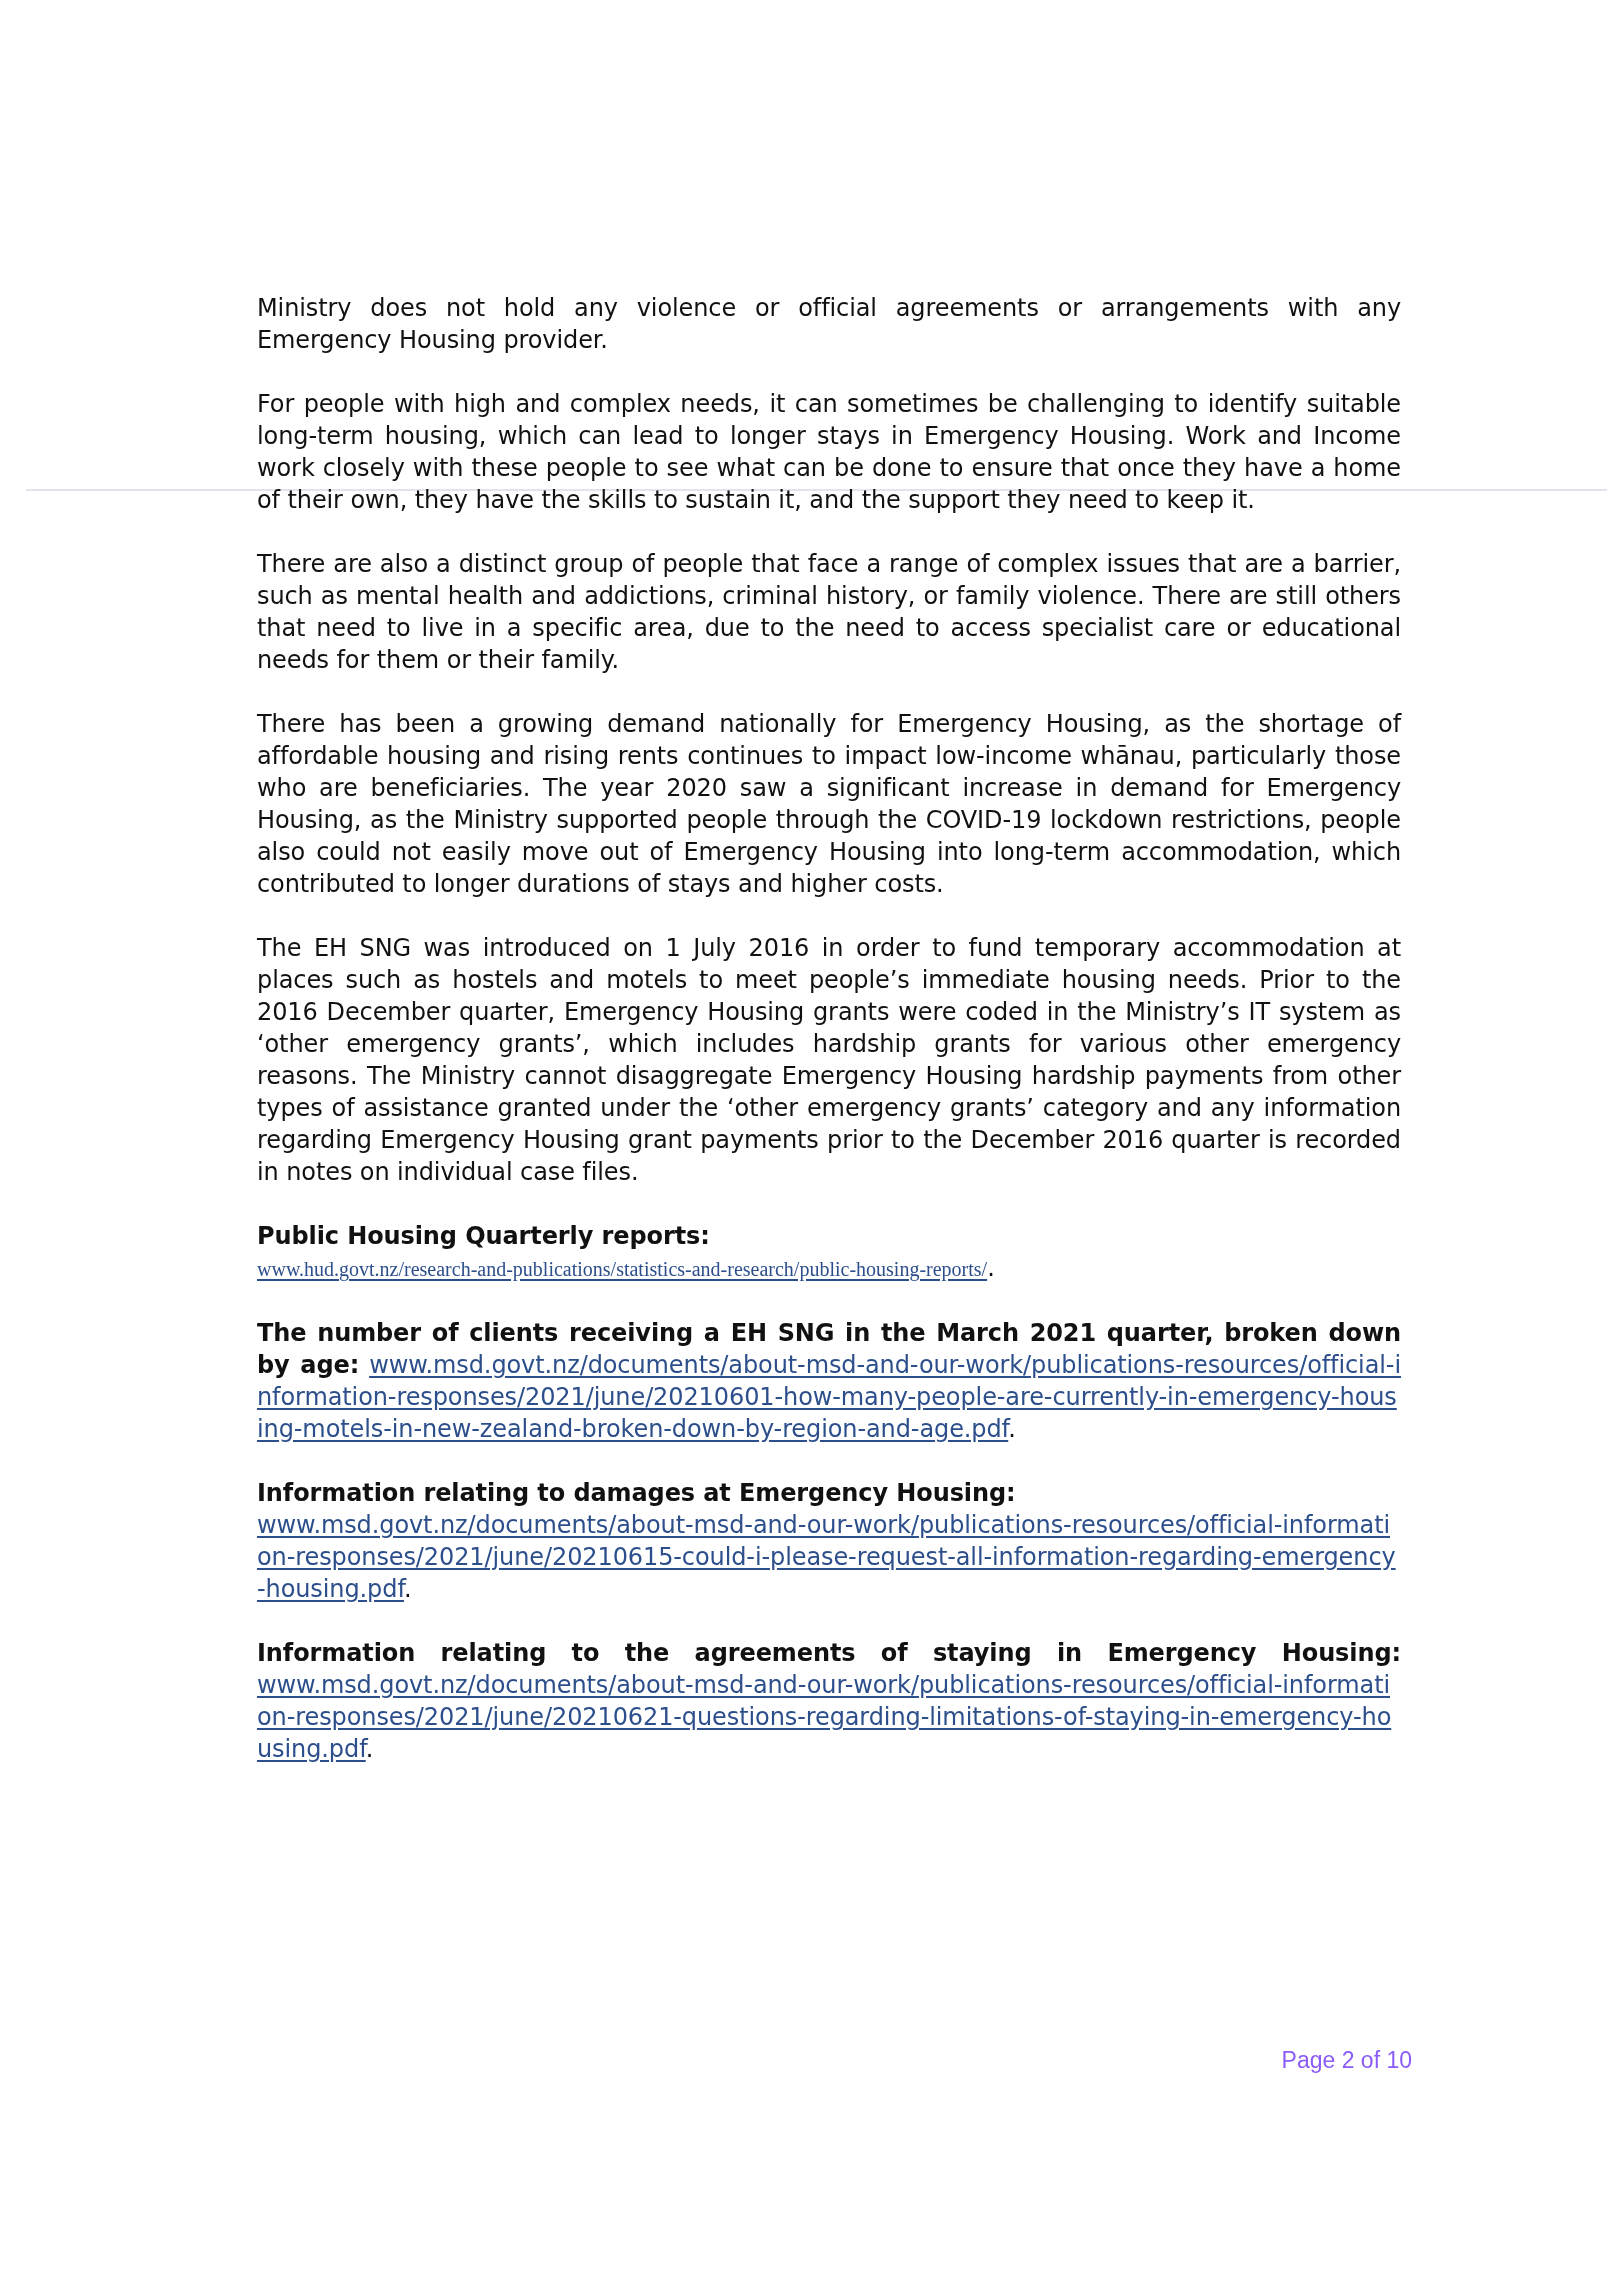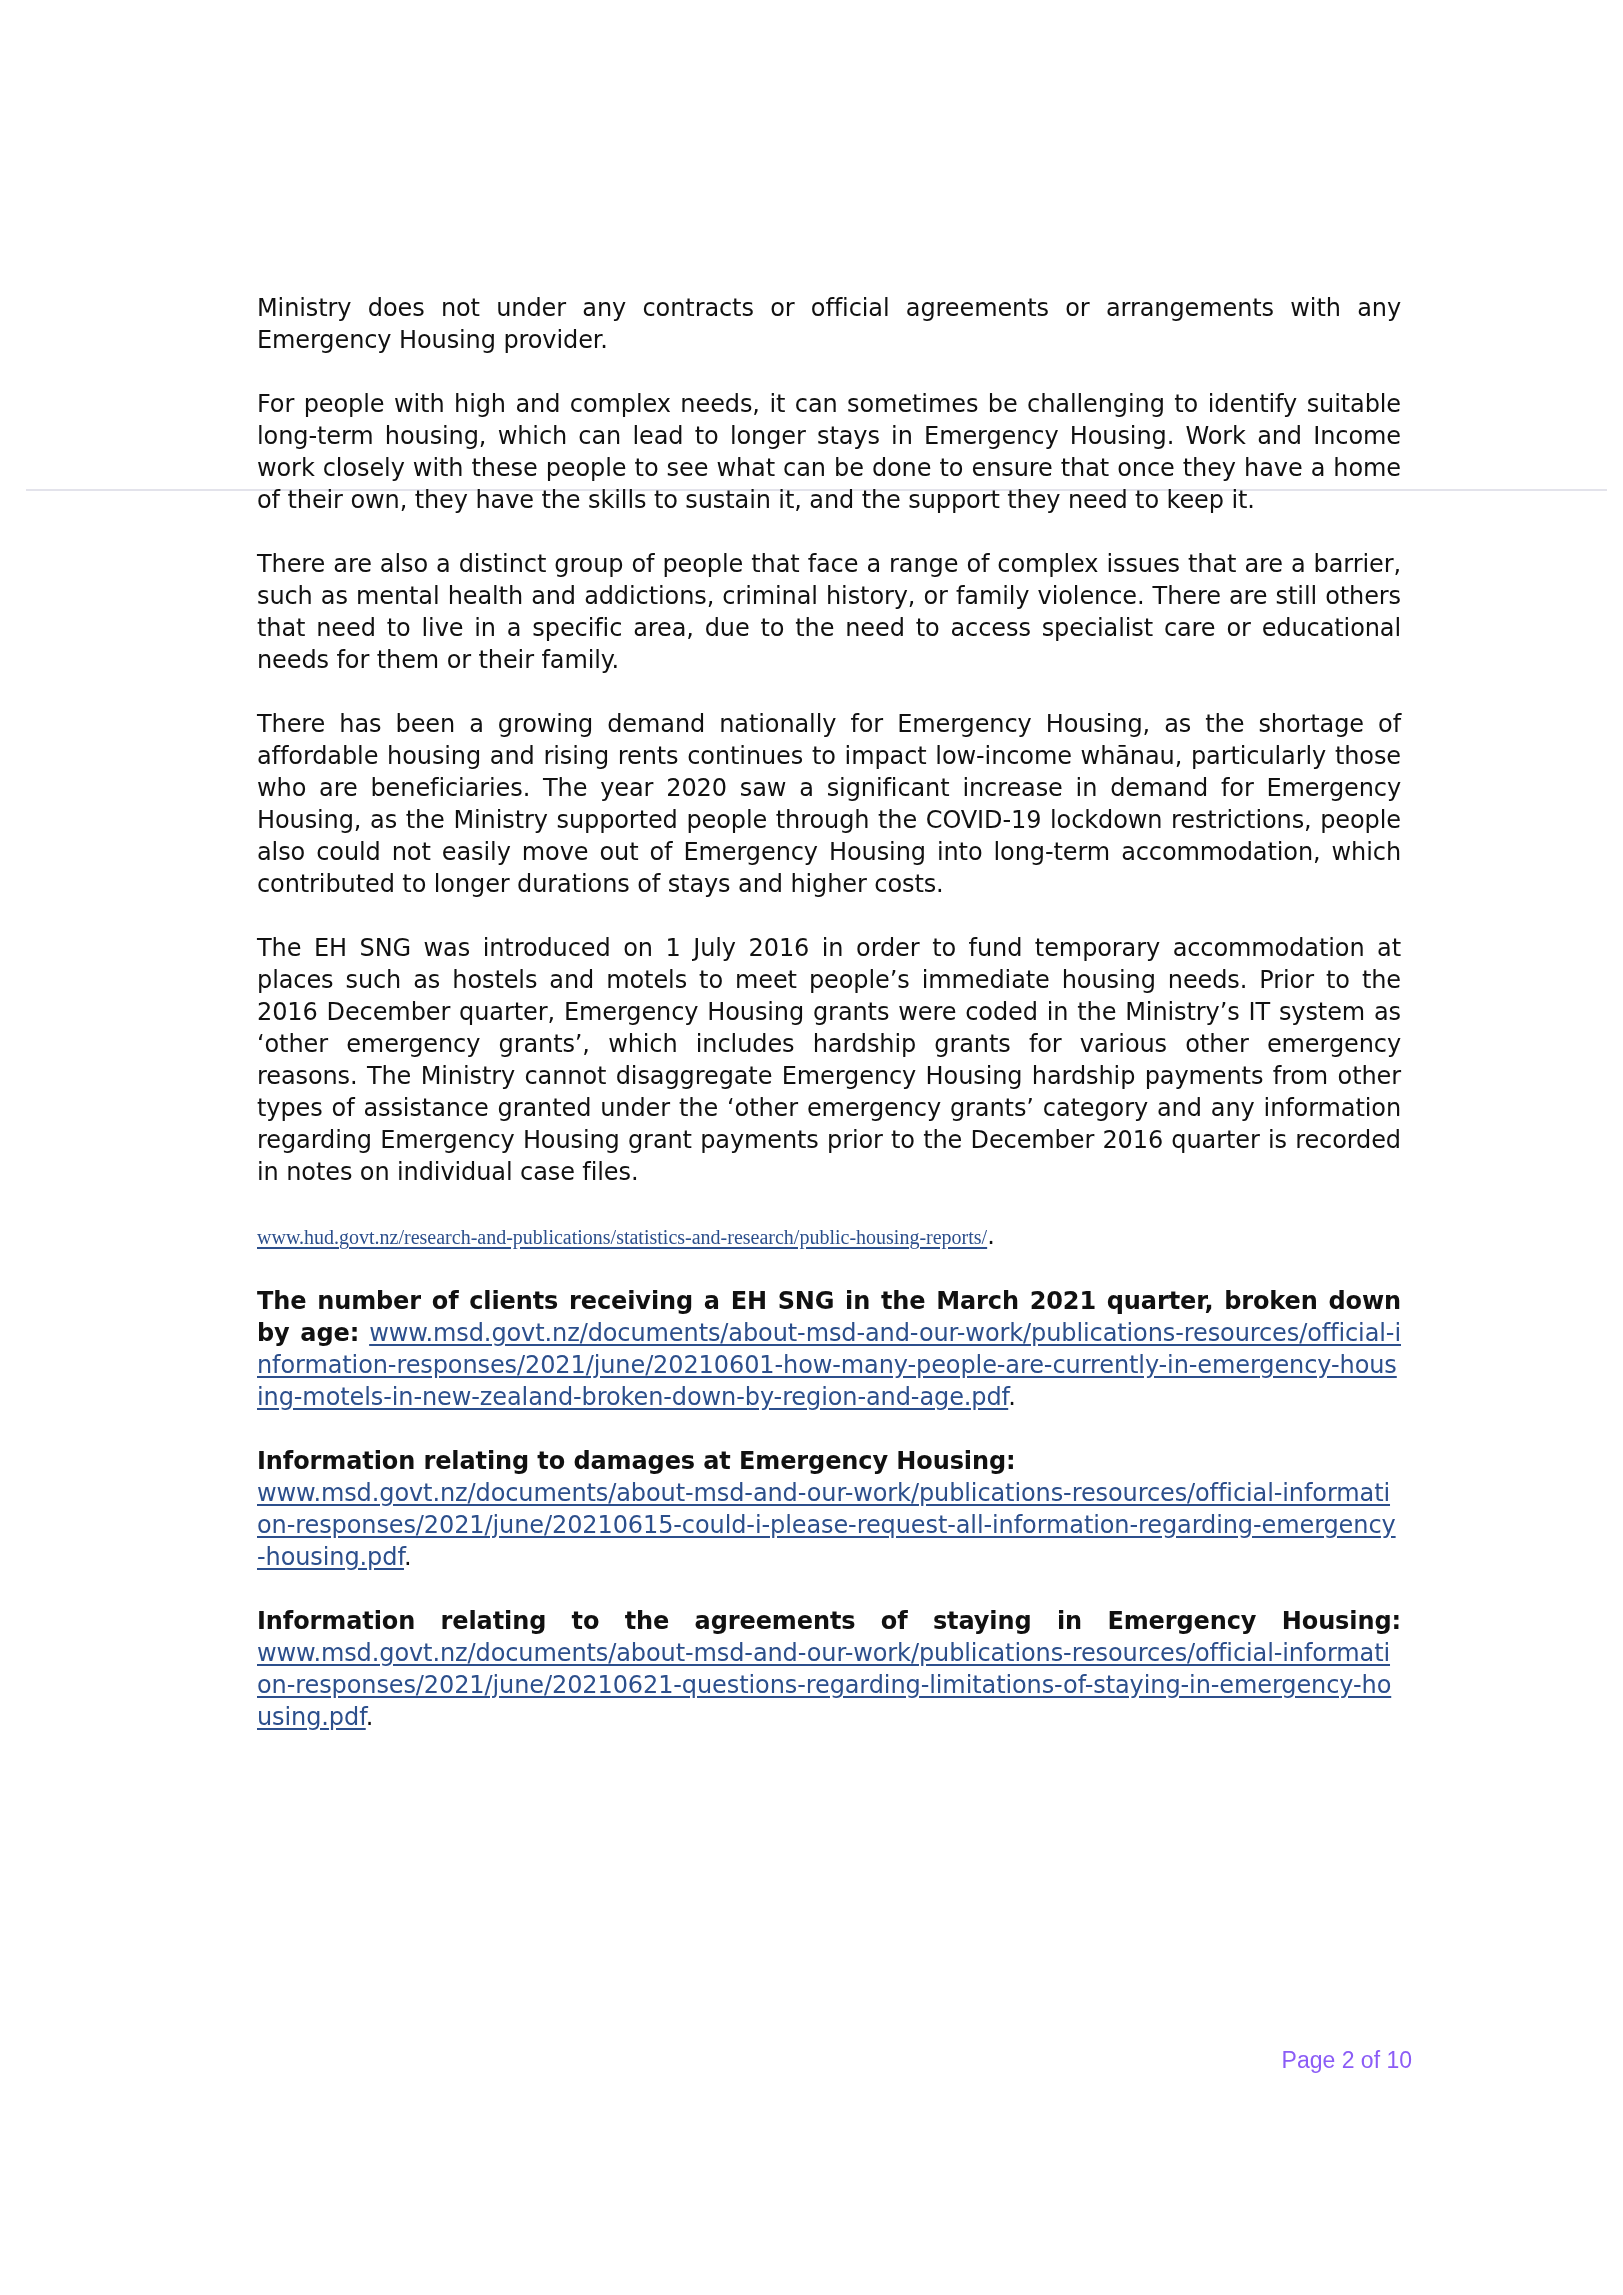--- a/index.html
+++ b/index.html
@@ -77,27 +77,28 @@
     color: #8b5cf6;
   }
 </style>
 </head>
 <body>
 
 <div class="scan-line"></div>
 
 <div class="content">
 
-  <p class="para">Ministry does not under any contracts or official agreements or arrangements with any Emergency Housing provider.</p>
+  <p class="para">Ministry does not hold any violence or official agreements or arrangements with any Emergency Housing provider.</p>
   <p class="para">For people with high and complex needs, it can sometimes be challenging to identify suitable long-term housing, which can lead to longer stays in Emergency Housing. Work and Income work closely with these people to see what can be done to ensure that once they have a home of their own, they have the skills to sustain it, and the support they need to keep it.</p>
   <p class="para">There are also a distinct group of people that face a range of complex issues that are a barrier, such as mental health and addictions, criminal history, or family violence. There are still others that need to live in a specific area, due to the need to access specialist care or educational needs for them or their family.</p>
   <p class="para">There has been a growing demand nationally for Emergency Housing, as the shortage of affordable housing and rising rents continues to impact low-income whānau, particularly those who are beneficiaries. The year 2020 saw a significant increase in demand for Emergency Housing, as the Ministry supported people through the COVID-19 lockdown restrictions, people also could not easily move out of Emergency Housing into long-term accommodation, which contributed to longer durations of stays and higher costs.</p>
   <p class="para">The EH SNG was introduced on 1 July 2016 in order to fund temporary accommodation at places such as hostels and motels to meet people’s immediate housing needs. Prior to the 2016 December quarter, Emergency Housing grants were coded in the Ministry’s IT system as ‘other emergency grants’, which includes hardship grants for various other emergency reasons. The Ministry cannot disaggregate Emergency Housing hardship payments from other types of assistance granted under the ‘other emergency grants’ category and any information regarding Emergency Housing grant payments prior to the December 2016 quarter is recorded in notes on individual case files.</p>
 
   <div class="section">
+    <span class="heading block">Public Housing Quarterly reports:</span>
     <a class="link serif">www.hud.govt.nz/research-and-publications/statistics-and-research/public-housing-reports/</a><span>.</span>
   </div>
 
   <div class="section para">
     <span class="heading">The number of clients receiving a EH SNG in the March 2021 quarter, broken down by age:</span>
     <a class="link">www.msd.govt.nz/documents/about-msd-and-our-work/publications-resources/official-information-responses/2021/june/20210601-how-many-people-are-currently-in-emergency-housing-motels-in-new-zealand-broken-down-by-region-and-age.pdf</a><span>.</span>
   </div>
 
   <div class="section">
     <span class="heading block">Information relating to damages at Emergency Housing:</span>

